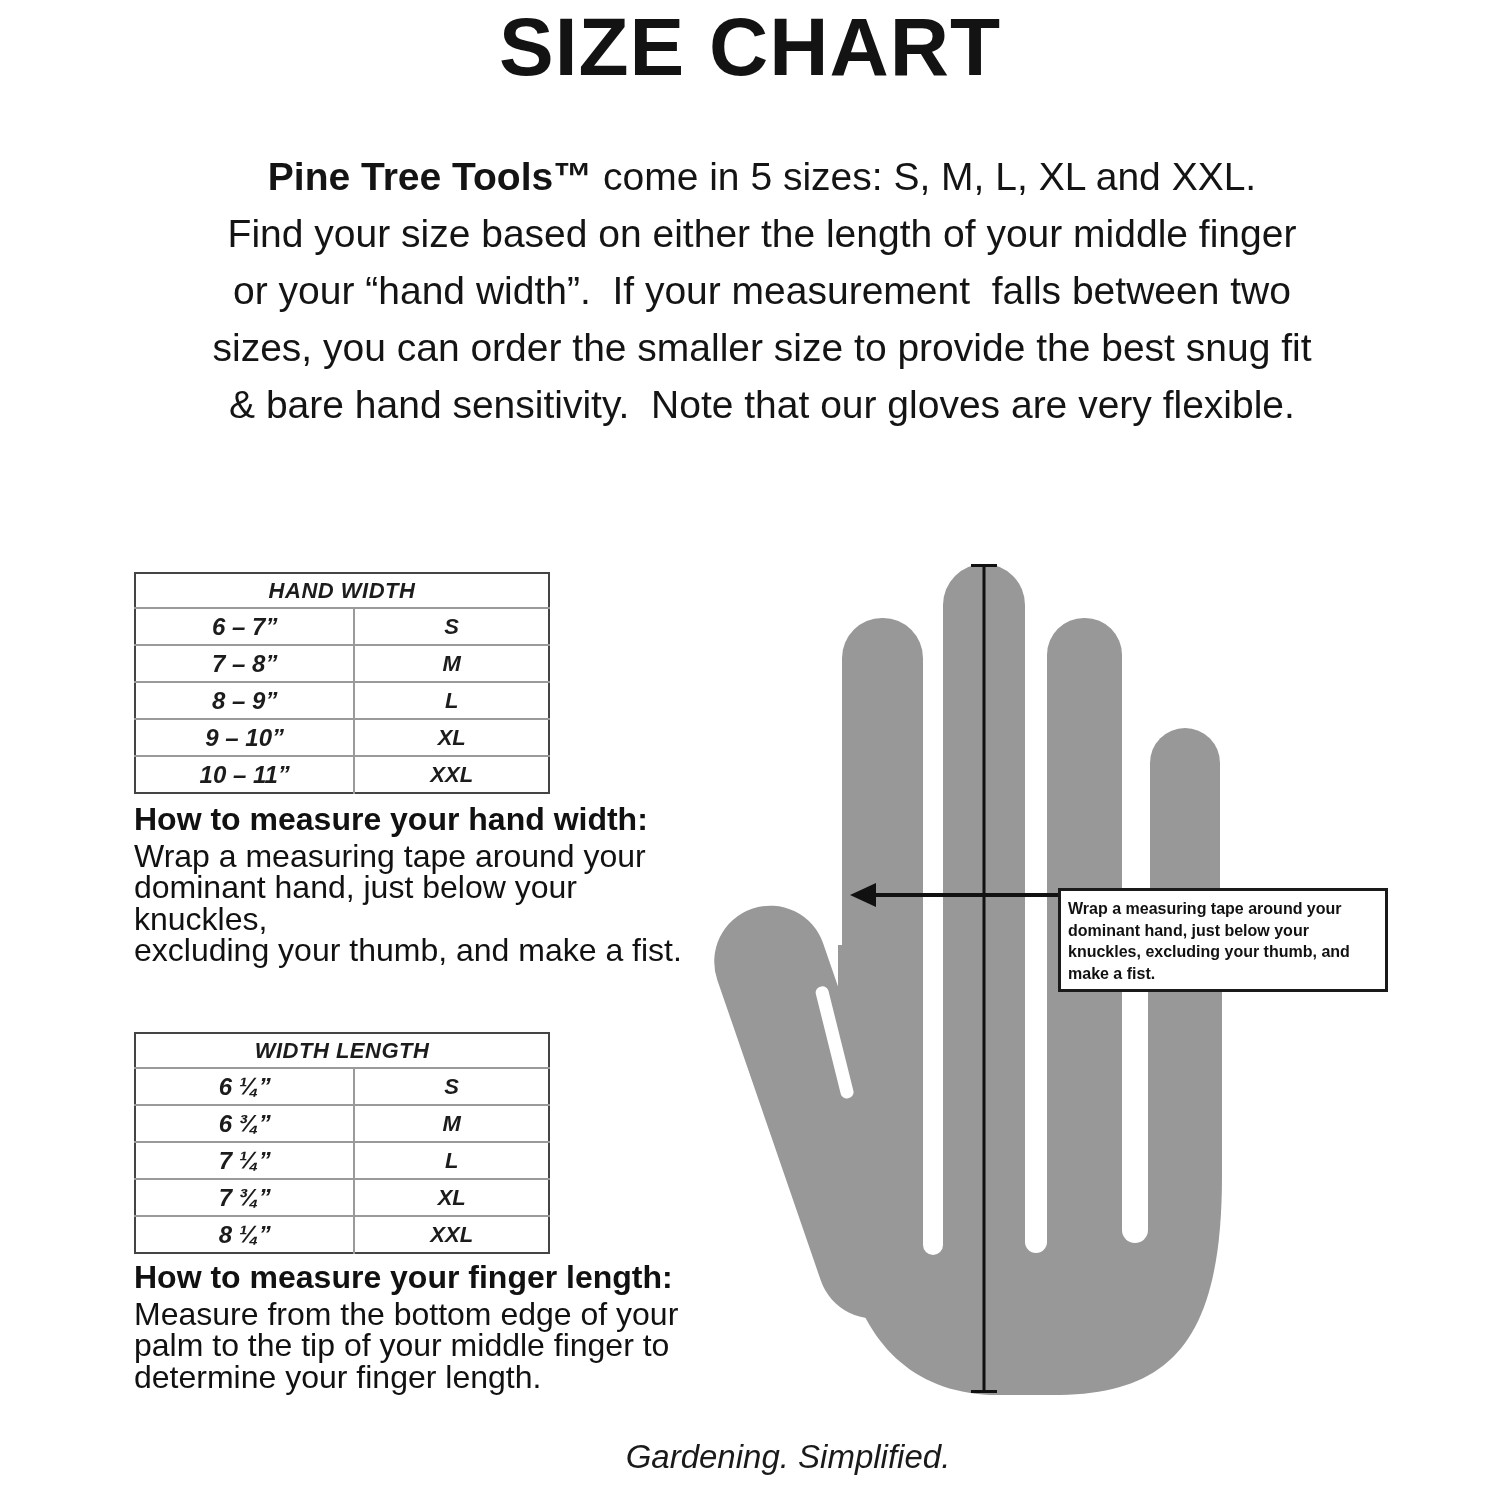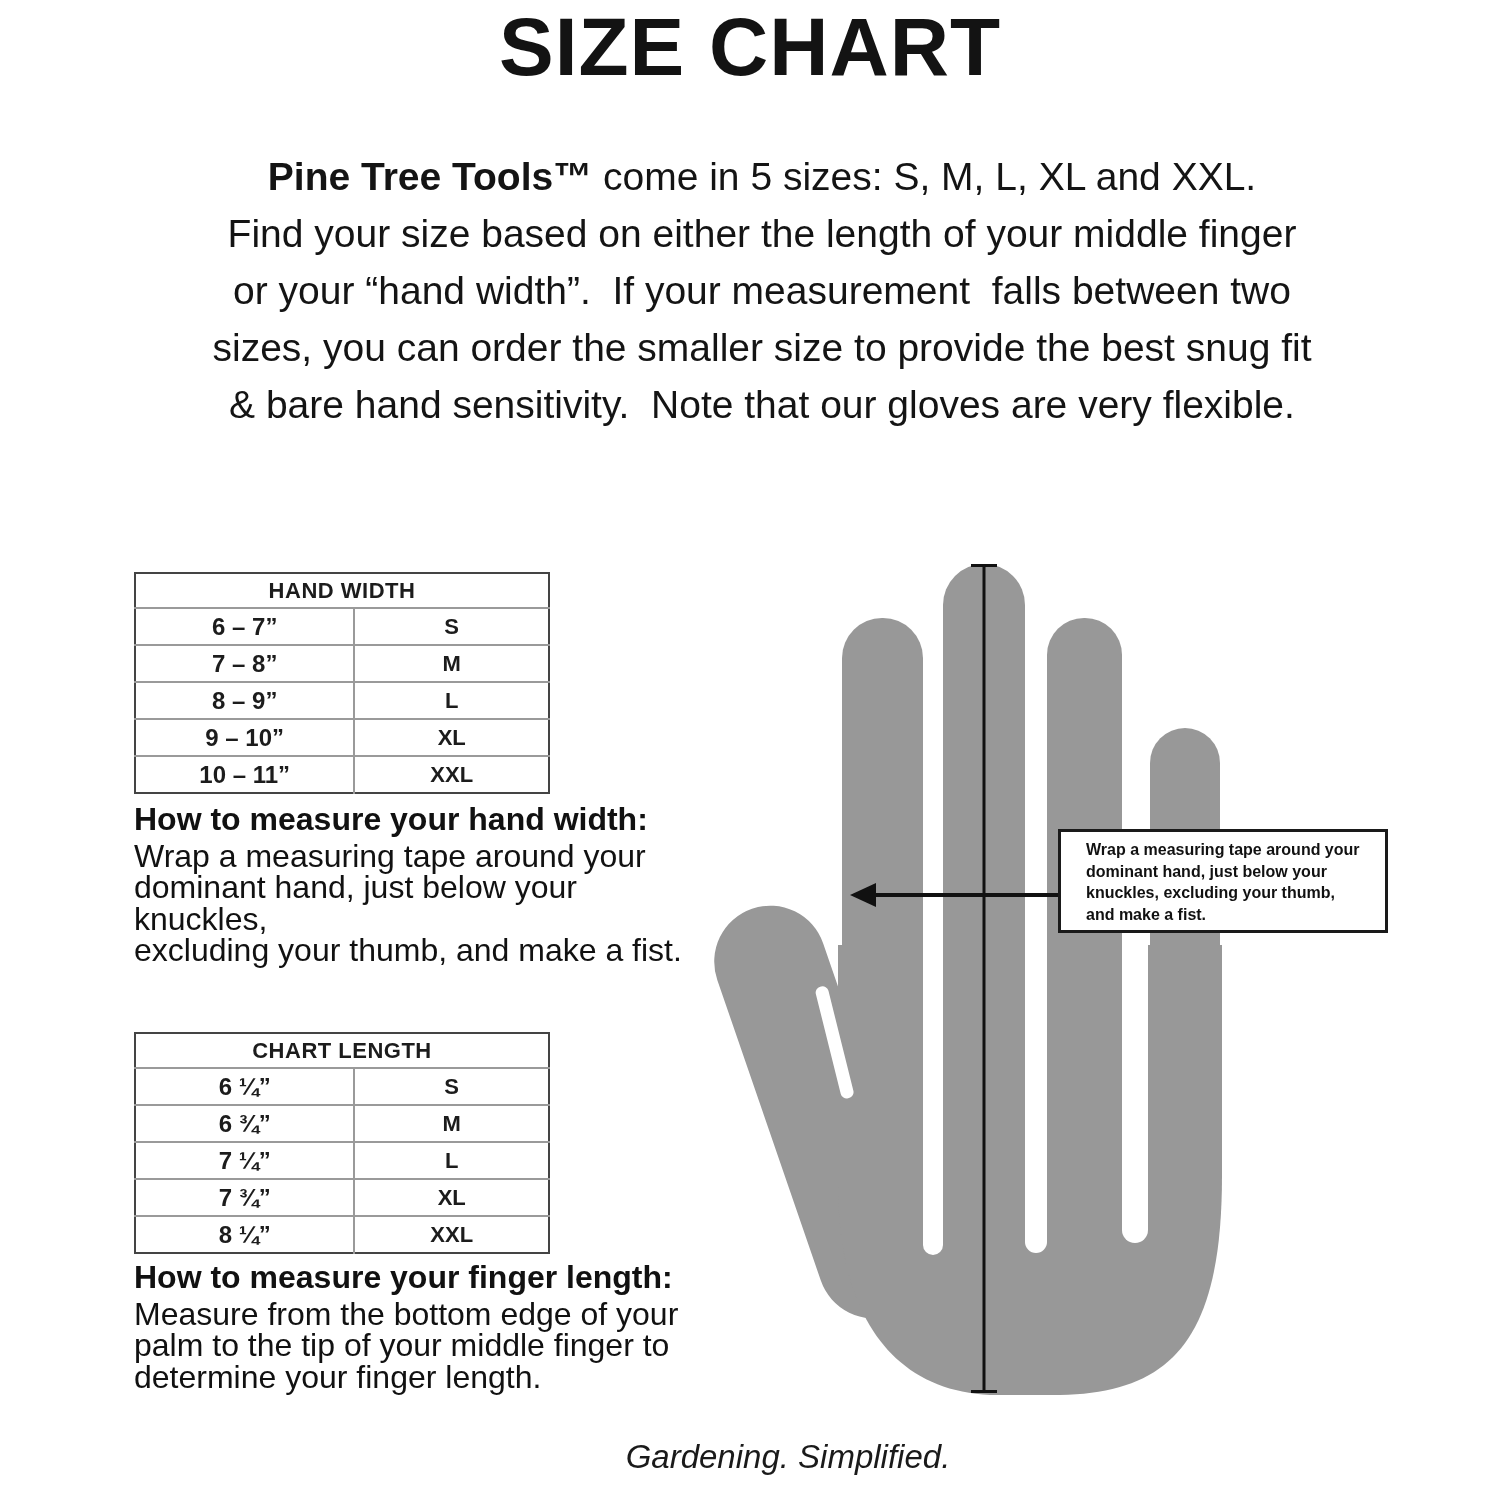--- a/index.html
+++ b/index.html
@@ -8,40 +8,40 @@
 
   .title{position:absolute;top:0px;left:0;width:1500px;text-align:center;
          font-size:82px;font-weight:900;letter-spacing:1px;color:#131313;}
 
   .intro{position:absolute;top:148px;left:0;width:1500px;text-align:center;
          font-size:39px;line-height:57px;color:#141414;}
   .intro .line{white-space:pre-wrap;margin-left:24px;}
   .intro b{font-weight:700;}
 
   .size-table{position:absolute;left:134px;width:416px;border-collapse:collapse;
-              border:2px solid #444;table-layout:fixed;color:#1c1c1c;}
+              border:2px solid #444;table-layout:fixed;color:#1c1c1c;font-style:italic;}
   .size-table td{text-align:center;vertical-align:middle;padding:0;}
   .size-table tr + tr td{border-top:2px solid #9a9a9a;}
   .size-table td.size-col{border-left:2px solid #9a9a9a;}
   .size-table td.thead{font-size:22px;font-weight:700;height:33px;letter-spacing:.5px;}
   .size-table td.meas{font-size:24px;font-weight:600;height:35px;text-align:center;}
   .size-table td.size{font-size:22px;font-weight:600;}
   #hand-width-table{top:572px;}
   #finger-length-table{top:1032px;}
 
   .howto{position:absolute;left:134px;width:560px;font-size:32px;line-height:31.5px;color:#111;}
   .howto .howto-title{font-weight:700;margin-bottom:5px;}
   #hand-width-howto{top:804px;}
   #finger-length-howto{top:1262px;}
 
   .hand-svg{position:absolute;left:660px;top:545px;width:760px;height:865px;}
 
-  .callout{position:absolute;left:1058px;top:829px;width:330px;height:104px;
+  .callout{position:absolute;left:1058px;top:888px;width:330px;height:104px;
            box-sizing:border-box;background:#ffffff;border:3px solid #1a1a1a;
-           padding:7px 25px;font-size:16px;font-weight:700;line-height:1.35;color:#111;}
+           padding:7px 7px;font-size:16px;font-weight:700;line-height:1.35;color:#111;}
 
   .footer{position:absolute;top:1438px;left:0;width:1500px;text-align:center;
           padding-left:76px;box-sizing:border-box;
           font-size:33px;font-style:italic;color:#1a1a1a;}
 </style>
 </head>
 <body>
 
 <div class="page">
 
@@ -94,21 +94,21 @@
     <div>excluding your thumb, and make a fist.</div>
   </div>
 
   <table class="size-table" id="finger-length-table">
     <colgroup>
         <col style="width:53%">
         <col style="width:47%">
       </colgroup>
     <tbody>
         <tr>
-      <td class="thead" colspan="2">CHART LENGTH</td>
+      <td class="thead" colspan="2">WIDTH LENGTH</td>
     </tr>
     <tr>
       <td class="meas">6 ¼”</td>
       <td class="meas size size-col">S</td>
     </tr>
     <tr>
       <td class="meas">6 ¾”</td>
       <td class="meas size size-col">M</td>
     </tr>
     <tr>

